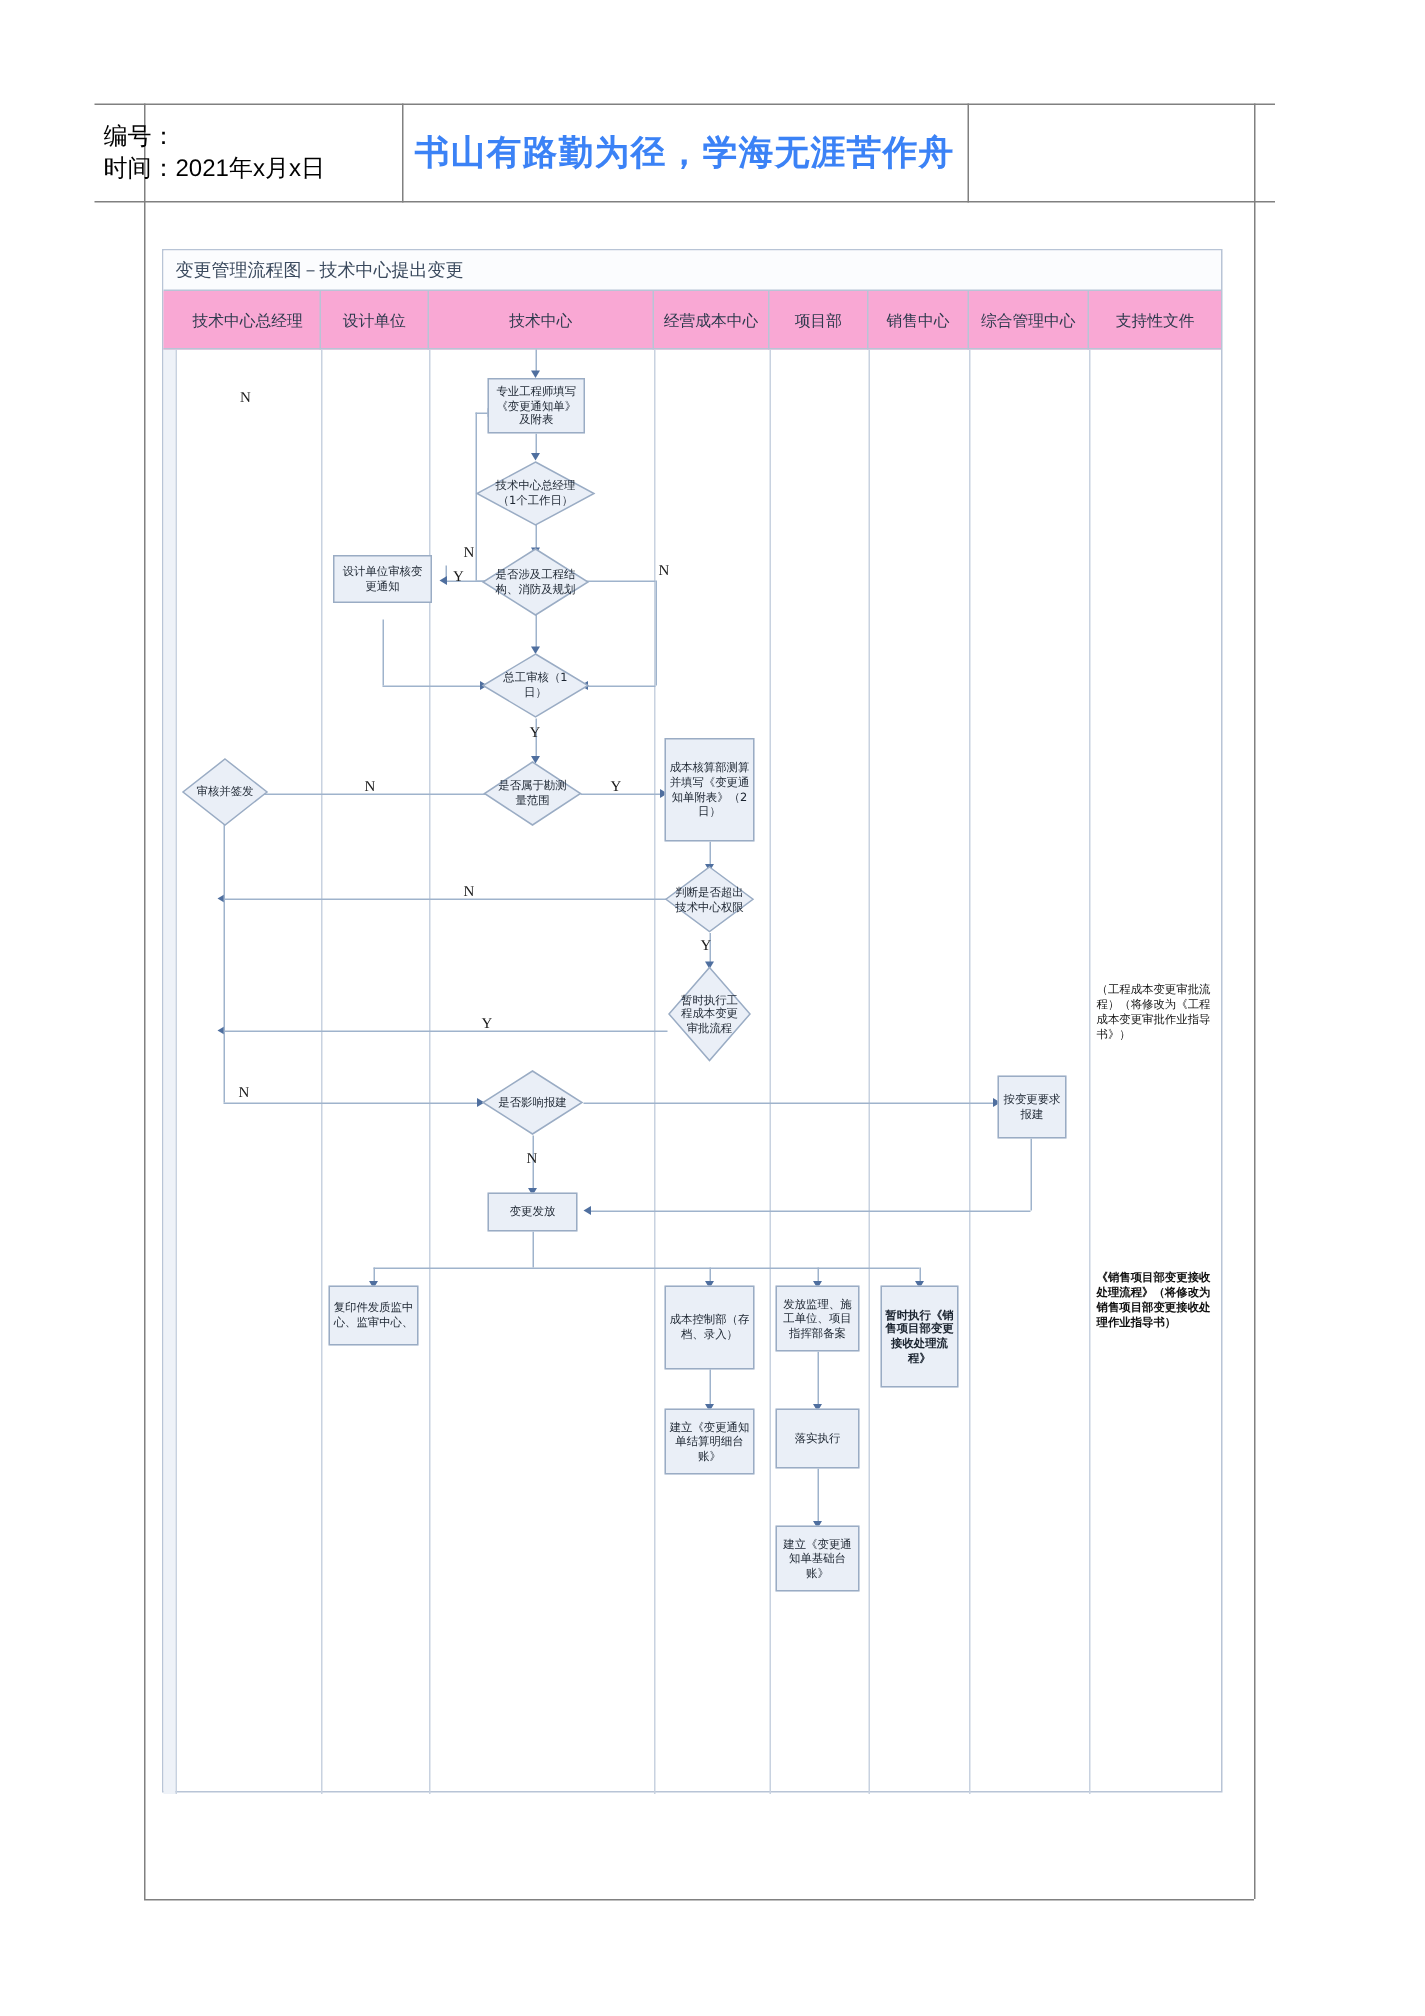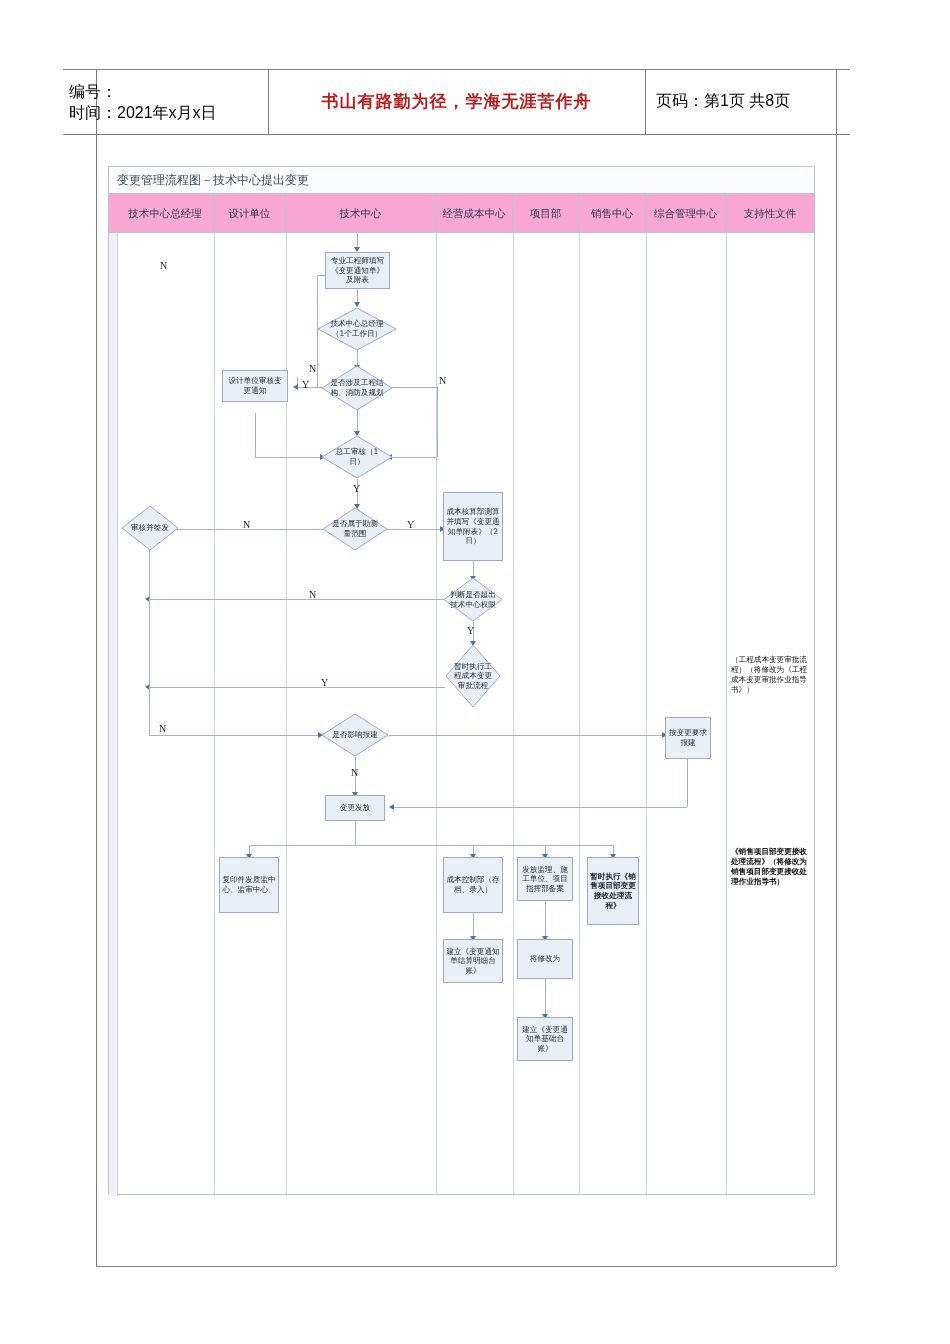--- a/index.html
+++ b/index.html
@@ -11,21 +11,21 @@
   .vline{position:absolute;background:#808080;width:1px;}
   .hline{position:absolute;background:#808080;height:1px;}
 
   
   #header-band{position:absolute;left:63px;top:69px;width:773px;height:65px;}
   #hdr-left{position:absolute;left:0;top:0;width:204px;height:65px;
             display:flex;flex-direction:column;justify-content:center;padding-left:6px;box-sizing:border-box;}
   #hdr-left div{font-size:16px;line-height:21px;white-space:nowrap;}
   #hdr-mid{position:absolute;left:205px;top:0;width:377px;height:65px;
            display:flex;align-items:center;justify-content:center;}
-  #hdr-mid span{color:#b91c1c;font-size:17px;font-weight:bold;letter-spacing:1px;
+  #hdr-mid span{color:#3b82f6;font-size:23px;font-weight:bold;letter-spacing:1px;
                 font-family:"DejaVu Serif","Liberation Serif",serif;}
   #hdr-right{position:absolute;left:583px;top:0;width:190px;height:65px;
              display:flex;align-items:center;padding-left:10px;box-sizing:border-box;}
   #hdr-right span{font-size:16px;white-space:nowrap;}
 
   
   #footer{position:absolute;left:560px;top:1249px;width:290px;height:22px;
           font-size:15px;letter-spacing:1px;white-space:nowrap;}
 
   
@@ -80,23 +80,20 @@
   <div class="hline" style="left:96px;top:1266px;width:740px;"></div>
 
   <div id="header-band">
     <div id="hdr-left">
       <div>编号：</div>
       <div>时间：2021年x月x日</div>
     </div>
     <div id="hdr-mid">
       <span>书山有路勤为径，学海无涯苦作舟</span>
     </div>
-    <div id="hdr-right">
-      <span>页码：第1页 共8页</span>
-    </div>
   </div>
 
 
   <div id="chart">
 
     <div id="chart-title">变更管理流程图－技术中心提出变更</div>
 
     <div id="lane-left-pad"></div>
 
     <div id="lane-head">
@@ -289,38 +286,38 @@
     </div>
 
     <div class="node box" style="left:556px;top:550px;width:46px;height:42px;">
       <span>按变更要求报建</span>
     </div>
 
     <div class="node box" style="left:216px;top:628px;width:60px;height:26px;">
       <span>变更发放</span>
     </div>
 
-    <div class="node box" style="left:110px;top:690px;width:60px;height:56px;">
+    <div class="node box" style="left:110px;top:690px;width:60px;height:40px;">
       <span>复印件发质监中心、监审中心、</span>
     </div>
 
     <div class="node box" style="left:334px;top:690px;width:60px;height:56px;">
       <span>成本控制部（存档、录入）</span>
     </div>
 
     <div class="node box" style="left:334px;top:772px;width:60px;height:44px;">
       <span>建立《变更通知单结算明细台账》</span>
     </div>
 
     <div class="node box" style="left:408px;top:690px;width:56px;height:44px;">
       <span>发放监理、施工单位、项目指挥部备案</span>
     </div>
 
     <div class="node box" style="left:408px;top:772px;width:56px;height:40px;">
-      <span>将修改为</span>
+      <span>落实执行</span>
     </div>
 
     <div class="node box" style="left:408px;top:850px;width:56px;height:44px;">
       <span>建立《变更通知单基础台账》</span>
     </div>
 
     <div class="node box bold" style="left:478px;top:690px;width:52px;height:68px;">
       <span>暂时执行《销售项目部变更接收处理流程》</span>
     </div>
 

